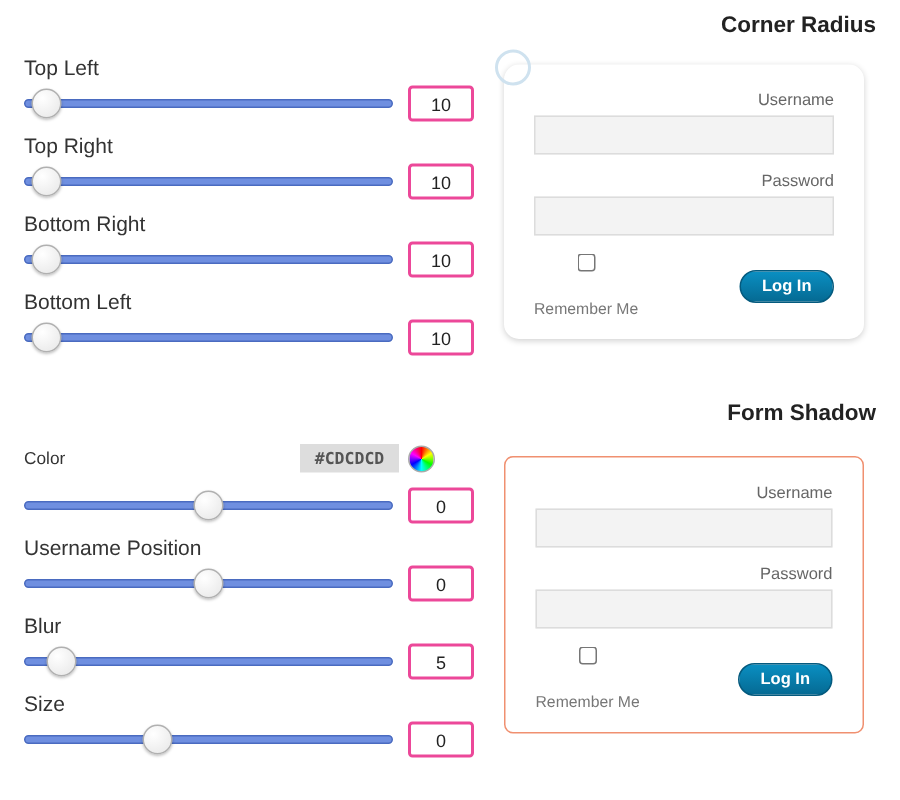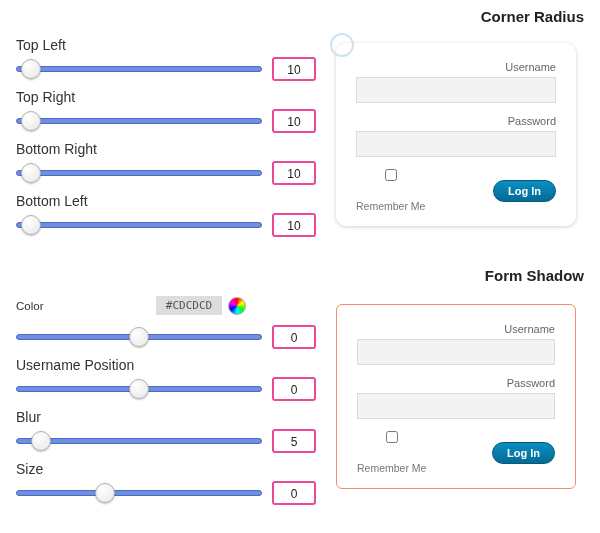--- a/index.html
+++ b/index.html
@@ -67,25 +67,26 @@
   }
 
   .color-row { display: flex; align-items: center; margin-bottom: 10px; }
   .color-label { flex: 0 0 140px; font-size: 11.5px; color: #333; }
   .color-swatch {
     background: #ddd;
     border: none;
     font-size: 11px;
     font-family: monospace;
     padding: 3px 6px;
-    font-weight: normal;
+    font-weight: bold;
     color: #555;
     margin-right: 6px;
     width: 66px;
     text-align: center;
+    margin-left: 44px;
   }
   .color-wheel {
     width: 18px; height: 18px; border-radius: 50%;
     background: conic-gradient(red, yellow, lime, cyan, blue, magenta, red);
     border: 1px solid #aaa;
     cursor: pointer;
   }
 
   
   .preview {

